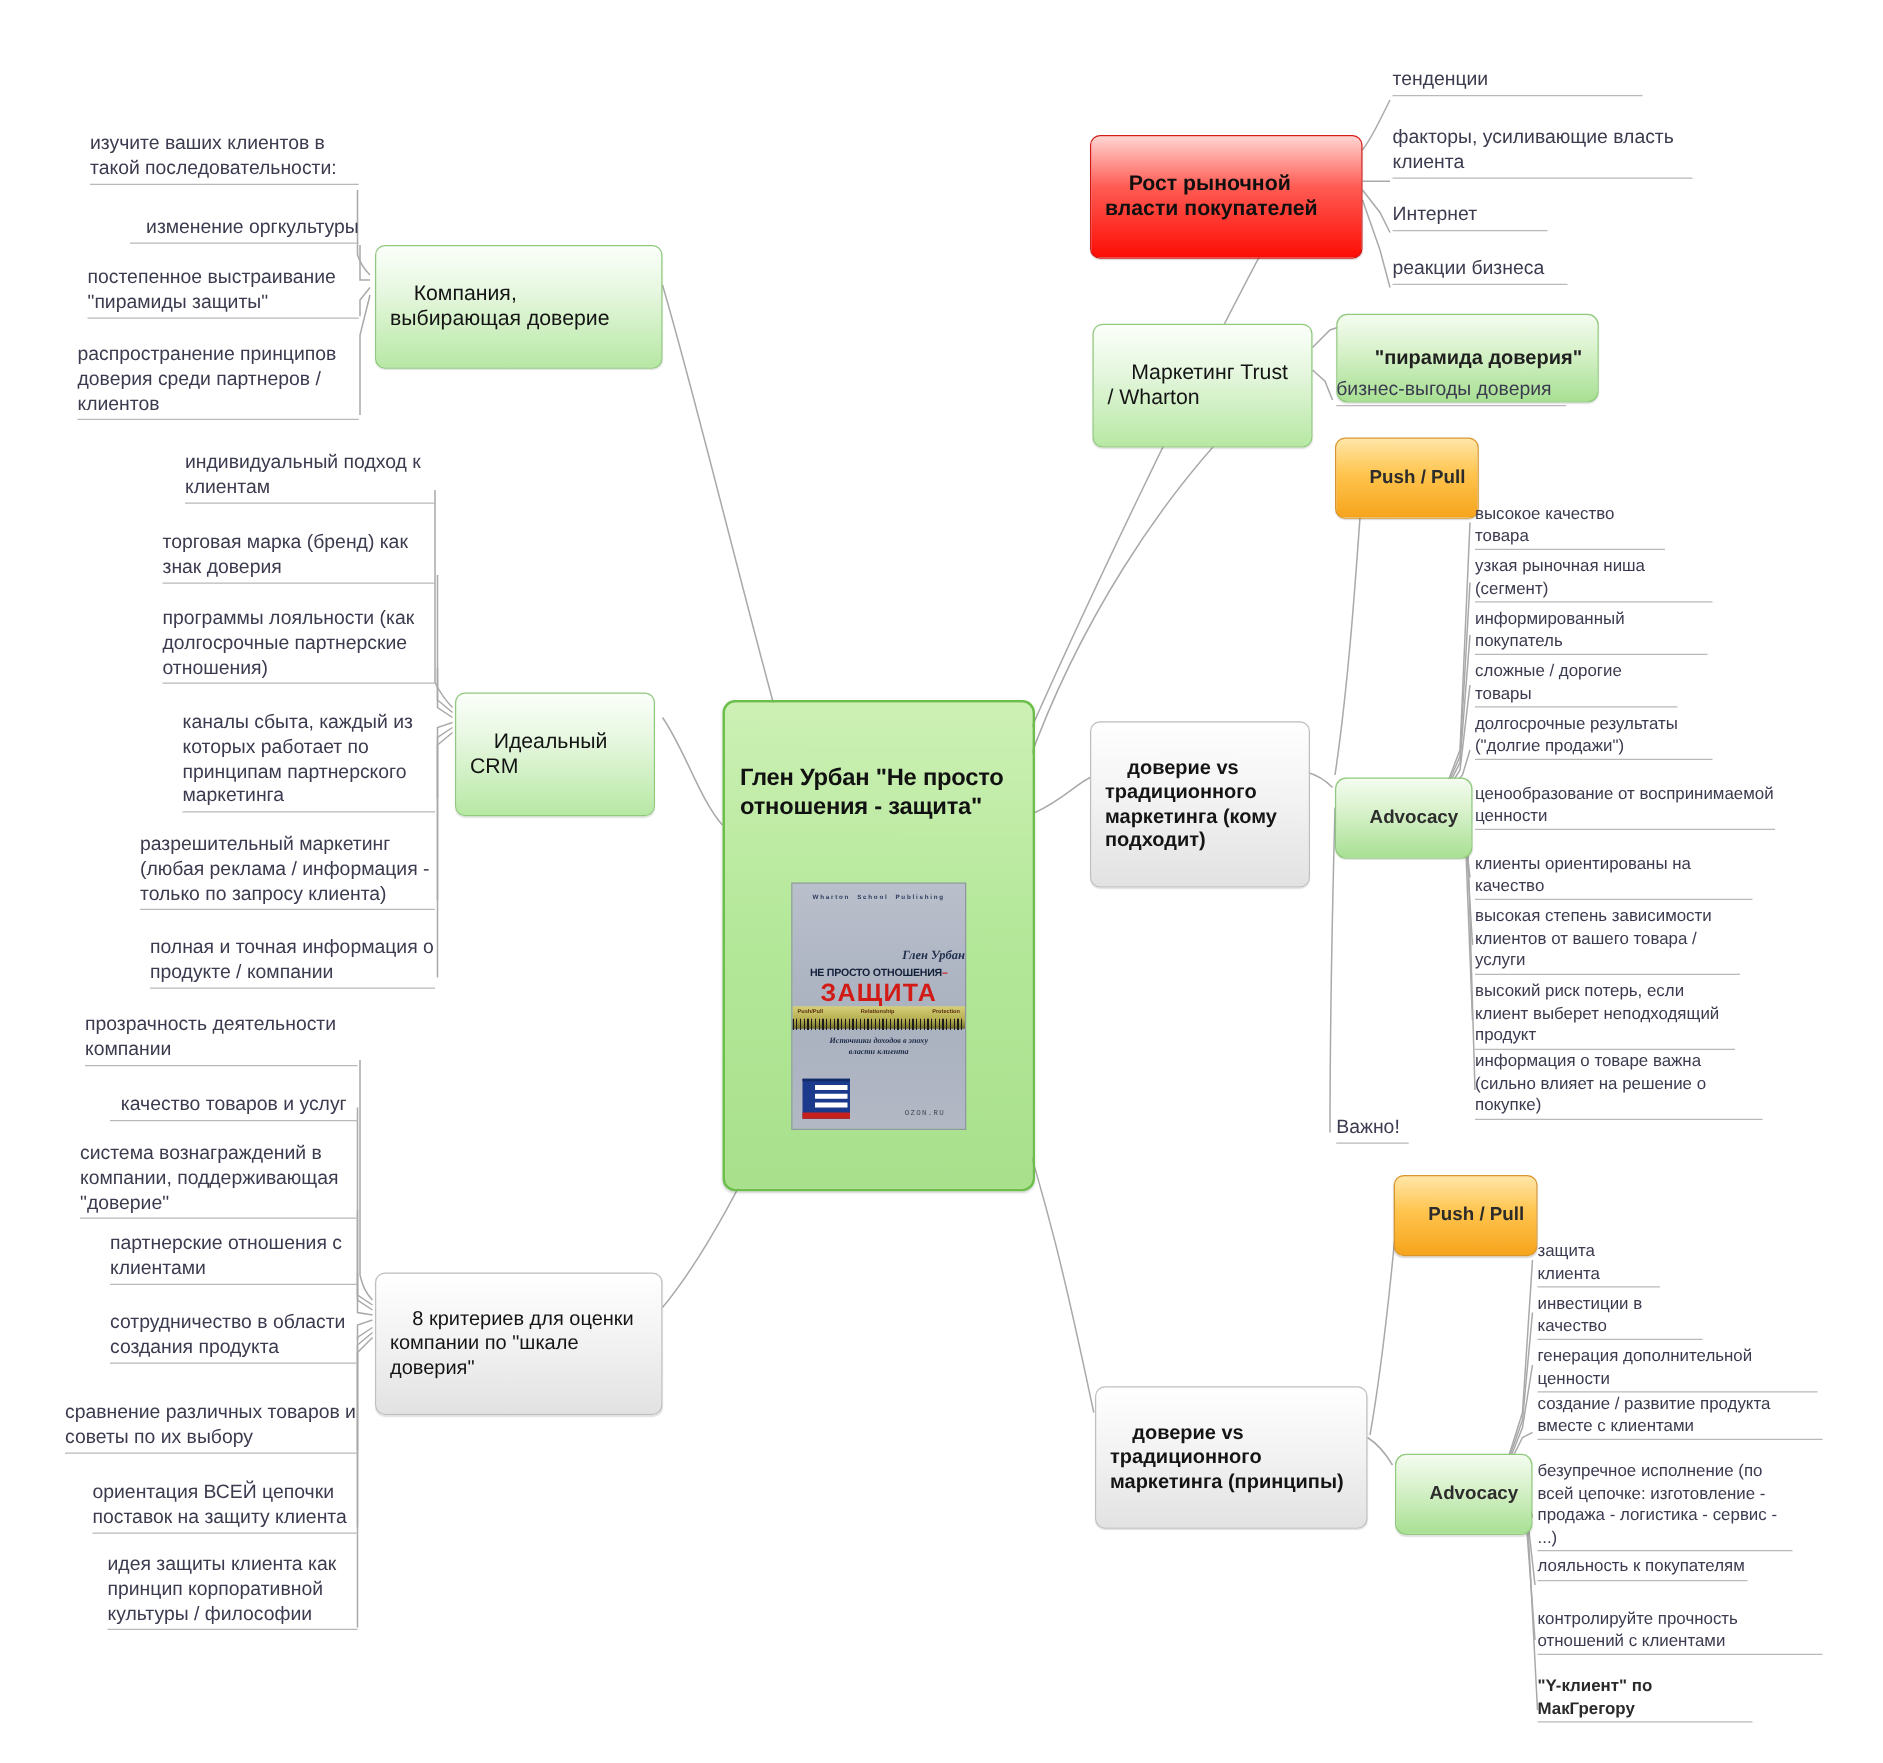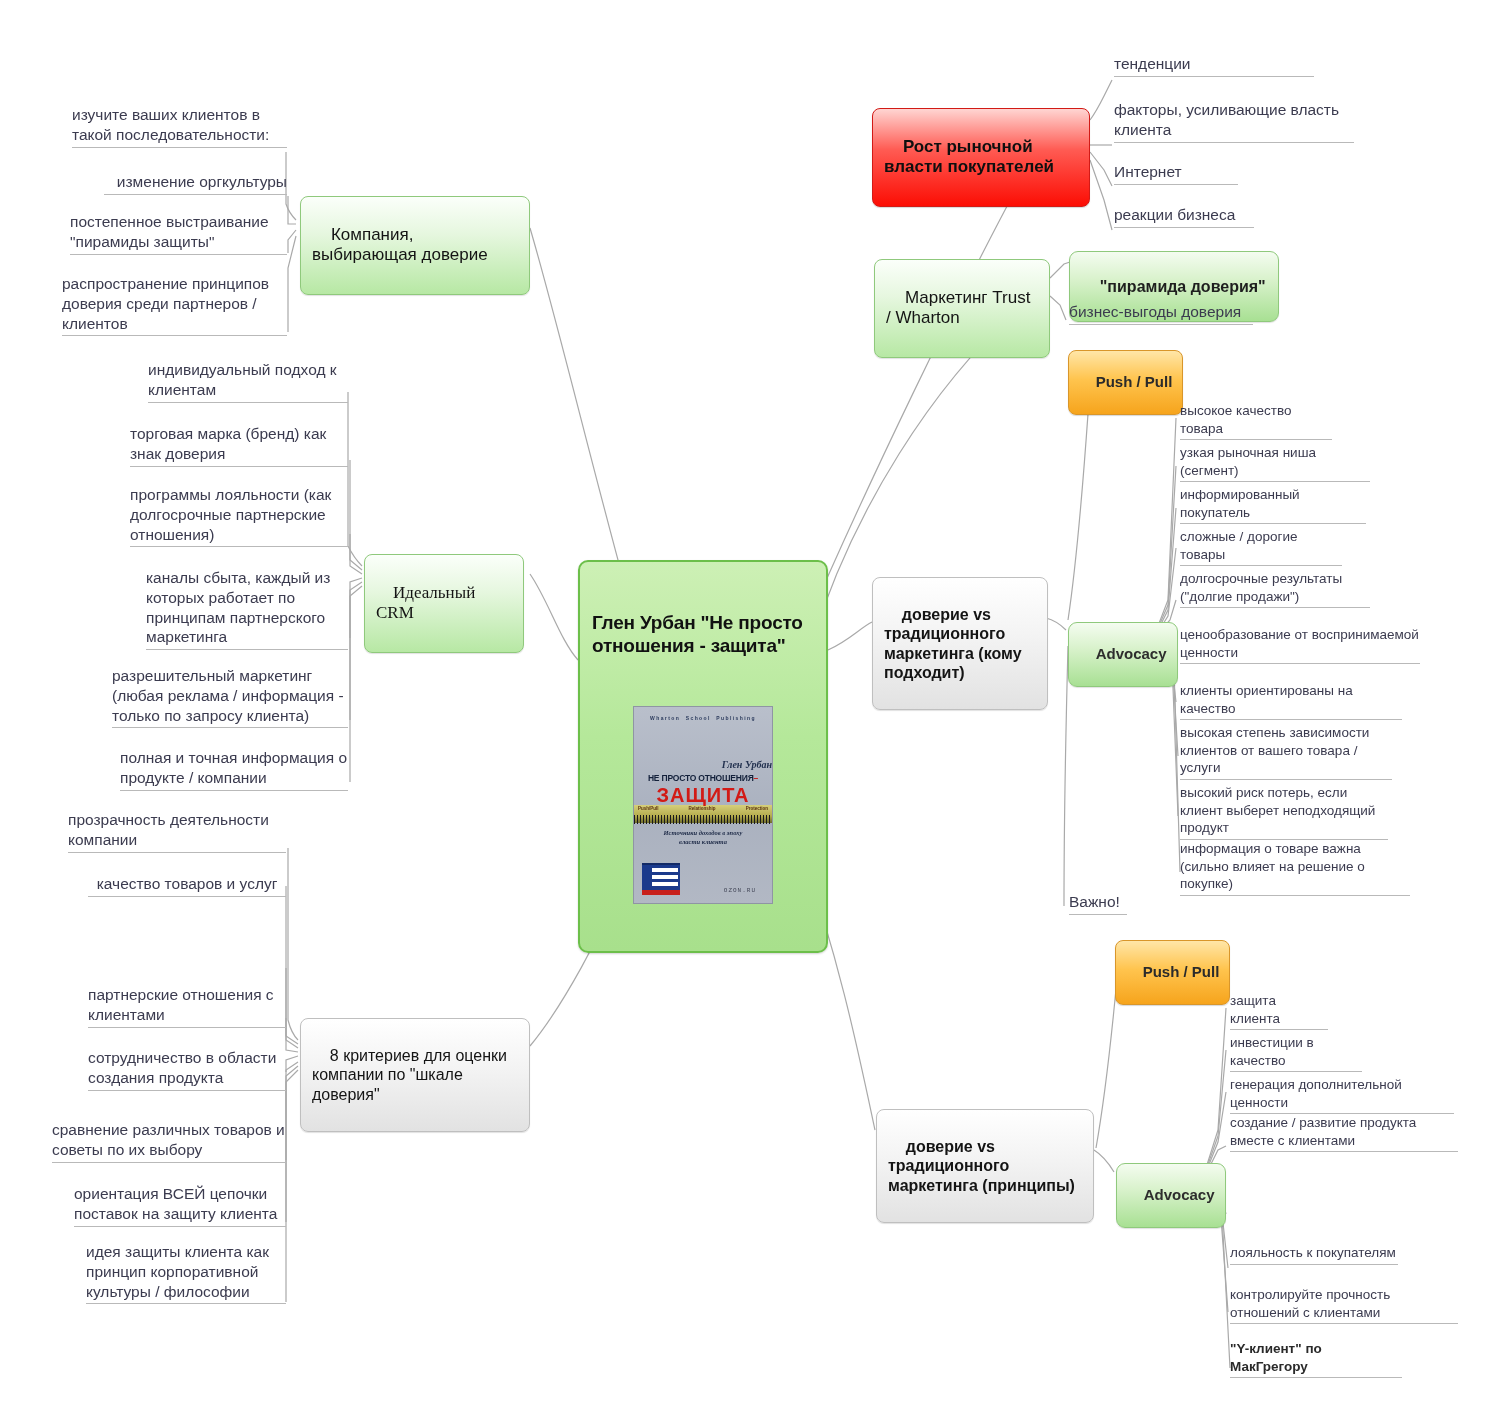--- a/index.html
+++ b/index.html
@@ -305,35 +305,36 @@
   </div>
 
   <div class="node nd-green" style="left:300px; top:196px; width:230px;">
     <span>Компания, выбирающая доверие</span>
   </div>
   <div class="leaf" style="left:72px; top:105px; width:215px;">изучите ваших клиентов в такой последовательности:</div>
   <div class="leaf" style="left:104px; top:172px; width:183px; text-align:right;">изменение оргкультуры</div>
   <div class="leaf" style="left:70px; top:212px; width:217px;">постепенное выстраивание "пирамиды защиты"</div>
   <div class="leaf" style="left:62px; top:274px; width:225px;">распространение принципов доверия среди партнеров / клиентов</div>
 
-  <div class="node nd-green" style="left:364px; top:554px; width:160px;font-family:Liberation Serif, serif;">
+  <div class="node nd-green" style="left:364px; top:554px; width:160px;">
     <span>Идеальный CRM</span>
   </div>
   <div class="leaf" style="left:148px; top:360px; width:200px;">индивидуальный подход к клиентам</div>
   <div class="leaf" style="left:130px; top:424px; width:218px;">торговая марка (бренд) как знак доверия</div>
   <div class="leaf" style="left:130px; top:485px; width:218px;">программы лояльности (как долгосрочные партнерские отношения)</div>
   <div class="leaf" style="left:146px; top:568px; width:202px;">каналы сбыта, каждый из которых работает по принципам партнерского маркетинга</div>
   <div class="leaf" style="left:112px; top:666px; width:236px;">разрешительный маркетинг (любая реклама / информация - только по запросу клиента)</div>
   <div class="leaf" style="left:120px; top:748px; width:228px;">полная и точная информация о продукте / компании</div>
 
   <div class="node nd-gray" style="left:300px; top:1018px; width:230px; font-weight:normal;">
     <span>8 критериев для оценки компании по "шкале доверия"</span>
   </div>
   <div class="leaf" style="left:68px; top:810px; width:218px;">прозрачность деятельности компании</div>
   <div class="leaf" style="left:88px; top:874px; width:198px; text-align:center;">качество товаров и услуг</div>
+  <div class="leaf" style="left:64px; top:913px; width:222px;">система вознаграждений в компании, поддерживающая "доверие"</div>
   <div class="leaf" style="left:88px; top:985px; width:198px;">партнерские отношения с клиентами</div>
   <div class="leaf" style="left:88px; top:1048px; width:198px;">сотрудничество в области создания продукта</div>
   <div class="leaf" style="left:74px; top:1184px; width:212px;">ориентация ВСЕЙ цепочки поставок на защиту клиента</div>
   <div class="leaf" style="left:52px; top:1120px; width:234px;">сравнение различных товаров и советы по их выбору</div>
   <div class="leaf" style="left:86px; top:1242px; width:200px;">идея защиты клиента как принцип корпоративной культуры / философии</div>
 
   <div class="node nd-red" style="left:872px; top:108px; width:218px;">
     <span>Рост рыночной власти покупателей</span>
   </div>
   <div class="leaf" style="left:1114px; top:54px; width:200px;">тенденции</div>
@@ -378,17 +379,18 @@
     <span>Push / Pull</span>
   </div>
   <div class="node nd-green-pill" style="left:1116px; top:1163px;">
     <span>Advocacy</span>
   </div>
 
   <div class="leaf small" style="left:1230px; top:992px; width:98px;">защита клиента</div>
   <div class="leaf small" style="left:1230px; top:1034px; width:132px;">инвестиции в качество</div>
   <div class="leaf small" style="left:1230px; top:1076px; width:224px;">генерация дополнительной ценности</div>
   <div class="leaf small" style="left:1230px; top:1114px; width:228px;">создание / развитие продукта вместе с клиентами</div>
+  <div class="leaf small" style="left:1230px; top:1168px; width:204px;">безупречное исполнение (по всей цепочке: изготовление - продажа - логистика - сервис - ...)</div>
   <div class="leaf small" style="left:1230px; top:1244px; width:168px;">лояльность к покупателям</div>
   <div class="leaf small" style="left:1230px; top:1286px; width:228px;">контролируйте прочность отношений с клиентами</div>
   <div class="leaf small bold" style="left:1230px; top:1340px; width:172px;">"Y-клиент" по МакГрегору</div>
 
 </div>
 
 </body></html>

